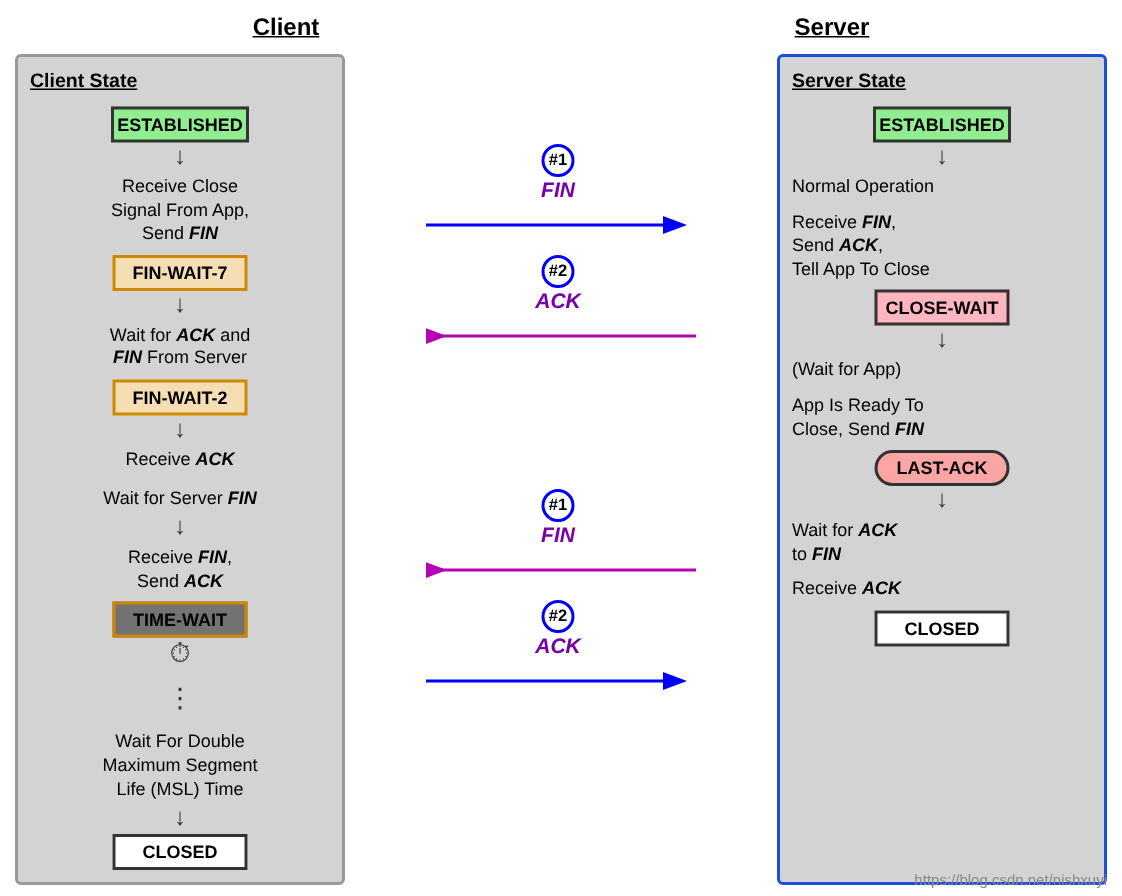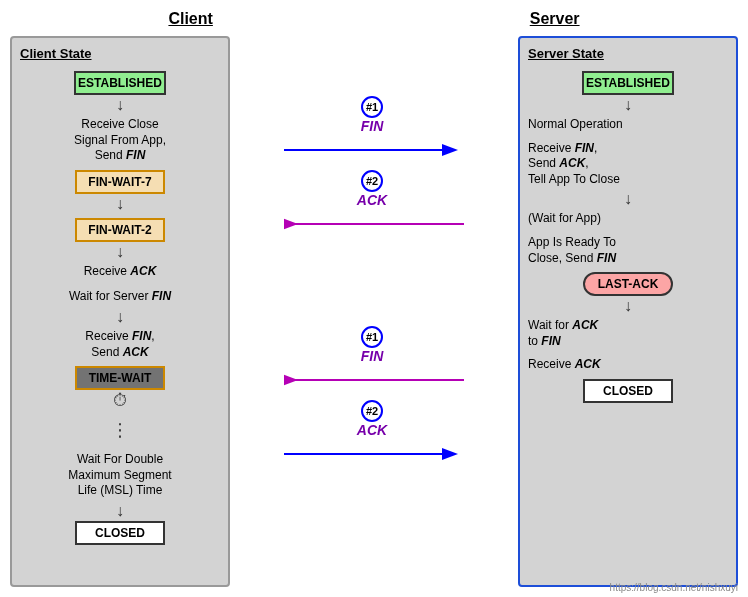--- a/index.html
+++ b/index.html
@@ -187,20 +187,21 @@
       <div class="client-flow">
 
         <div class="state-box state-established">ESTABLISHED</div>
 
         <div class="arrow-down">↓</div>
 
         <div class="client-label">Receive Close<br>Signal From App,<br>Send <em><b>FIN</b></em></div>
 
         <div class="state-box state-fin-wait-1" style="margin-top:4px;">FIN-WAIT-7</div>
         <div class="arrow-down">↓</div>
+        <div class="client-label">Wait for <em><b>ACK</b></em> and<br><em><b>FIN</b></em> From Server</div>
 
         <div class="state-box state-fin-wait-2" style="margin-top:4px;">FIN-WAIT-2</div>
         <div class="arrow-down">↓</div>
         <div class="client-label">Receive <em><b>ACK</b></em></div>
 
         <div style="height:6px;"></div>
         <div class="client-label">Wait for Server <em><b>FIN</b></em></div>
         <div class="arrow-down">↓</div>
         <div class="client-label">Receive <em><b>FIN</b></em>,<br>Send <em><b>ACK</b></em></div>
 
@@ -288,20 +289,23 @@
       <div class="server-flow" style="width:100%;">
 
         <div style="display:flex; justify-content:center; width:100%;">
           <div class="state-box state-established">ESTABLISHED</div>
         </div>
         <div class="arrow-down" style="width:100%; justify-content:center; display:flex;">↓</div>
         <div class="server-label">Normal Operation</div>
         <div style="height:4px;"></div>
         <div class="server-label">Receive <em><b>FIN</b></em>,<br>Send <em><b>ACK</b></em>,<br>Tell App To Close</div>
 
+        <div style="display:flex; justify-content:center; width:100%; margin-top:4px;">
+          <div class="state-box state-close-wait">CLOSE-WAIT</div>
+        </div>
         <div class="arrow-down" style="width:100%; justify-content:center; display:flex;">↓</div>
         <div class="server-label">(Wait for App)</div>
         <div style="height:4px;"></div>
         <div class="server-label">App Is Ready To<br>Close, Send <em><b>FIN</b></em></div>
 
         <div style="display:flex; justify-content:center; width:100%; margin-top:4px;">
           <div class="state-box state-last-ack">LAST-ACK</div>
         </div>
         <div class="arrow-down" style="width:100%; justify-content:center; display:flex;">↓</div>
         <div class="server-label">Wait for <em><b>ACK</b></em><br>to <em><b>FIN</b></em></div>

